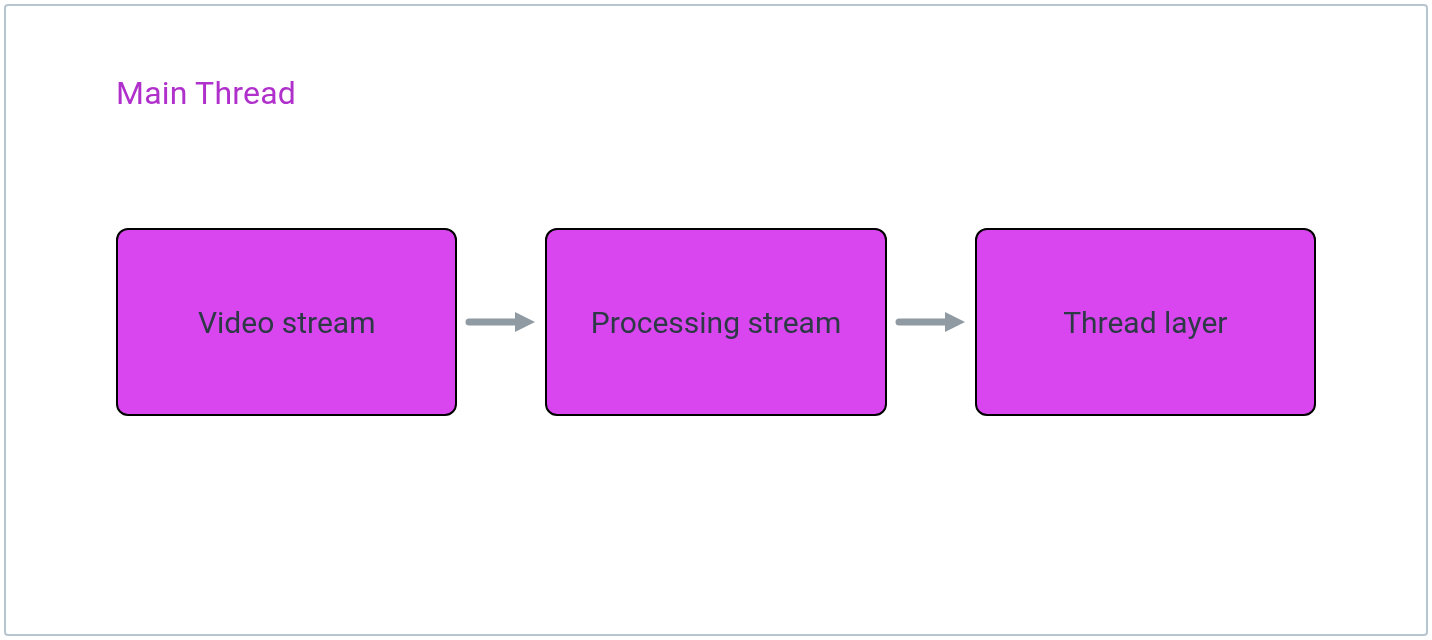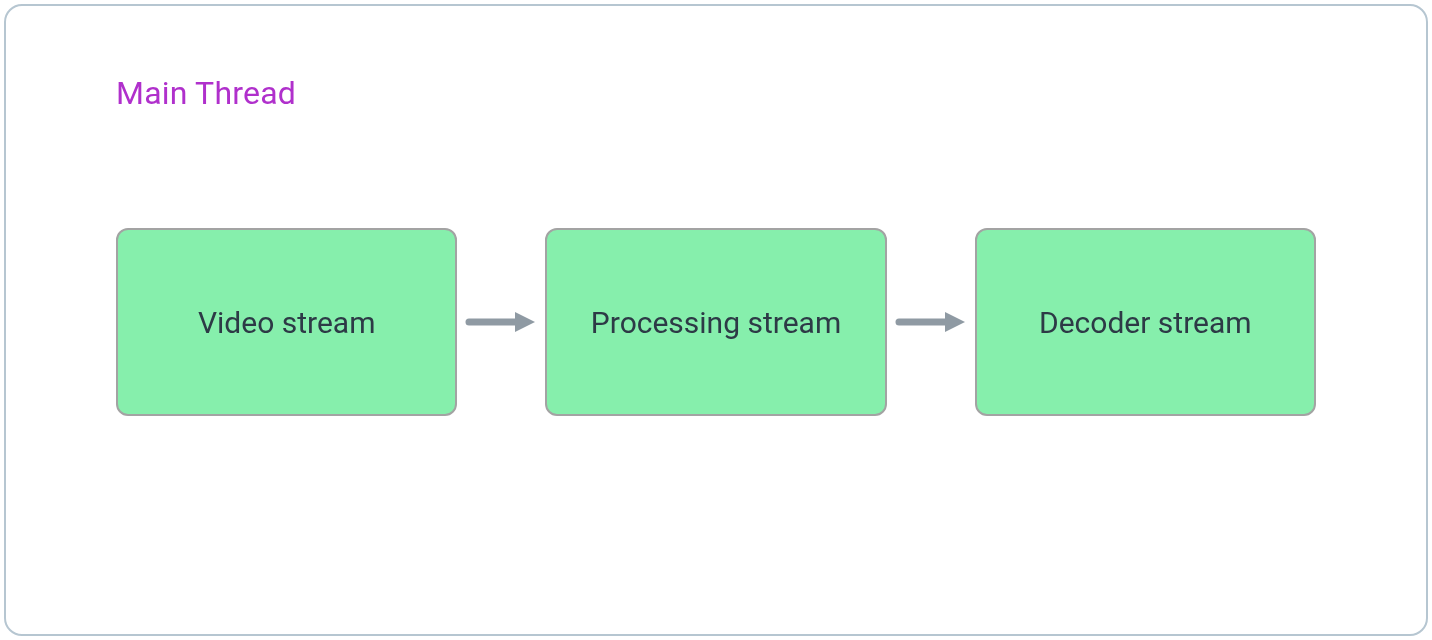--- a/index.html
+++ b/index.html
@@ -14,21 +14,21 @@
       height: 640px;
       position: relative;
     }
     .outer-frame {
       position: absolute;
       top: 4px;
       left: 4px;
       right: 4px;
       bottom: 4px;
       border: 2px solid #b6c6d1;
-      border-radius: 18px;
+      border-radius: 4px;
       background: #ffffff;
       padding: 4px;
     }
     .title {
       position: absolute;
       top: 68px;
       left: 110px;
       font-size: 32px;
       font-weight: 400;
       color: #b030cc;
@@ -39,26 +39,26 @@
       top: 222px;
       left: 110px;
       right: 110px;
       display: flex;
       align-items: center;
       justify-content: flex-start;
     }
     .node {
       width: 342px;
       height: 188px;
-      border: 2px solid #a3a3a3;
+      border: 2px solid #000000;
       border-radius: 12px;
       display: flex;
       align-items: center;
       justify-content: center;
-      background: #86efac;
+      background: #d946ef;
     }
     .node-label {
       font-size: 30px;
       font-weight: 400;
       color: #2d3a46;
       white-space: nowrap;
     }
     .arrow-wrap {
       width: 88px;
       display: flex;
@@ -96,17 +96,17 @@
     </div>
 
     <div class="arrow-wrap">
       <svg class="arrow-svg" viewBox="0 0 72 28">
         <line x1="4" y1="14" x2="52" y2="14" stroke="#8f9aa3" stroke-width="7" stroke-linecap="round"></line>
         <polygon points="50,4 70,14 50,24" fill="#8f9aa3"></polygon>
       </svg>
     </div>
 
     <div class="node">
-      <span class="node-label">Decoder stream</span>
+      <span class="node-label">Thread layer</span>
     </div>
 
   </div>
 </div>
 
 </body></html>

